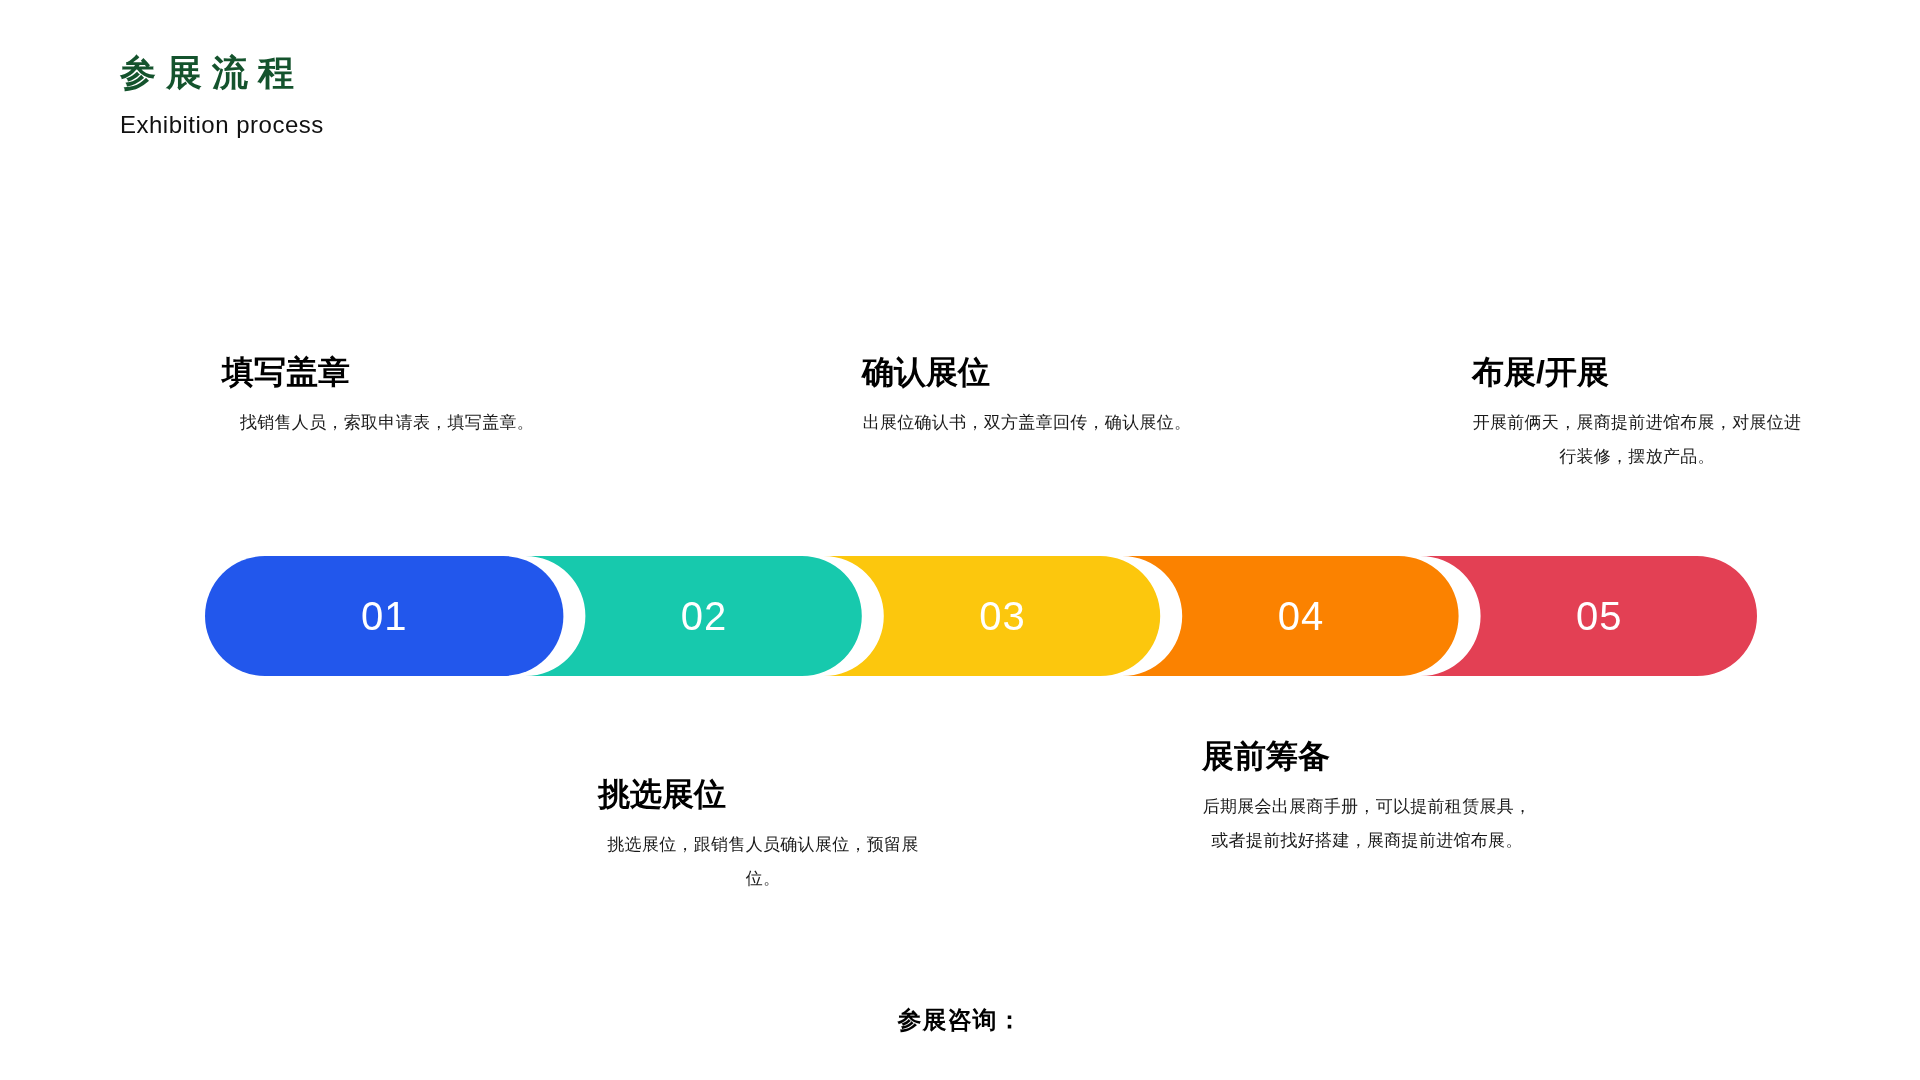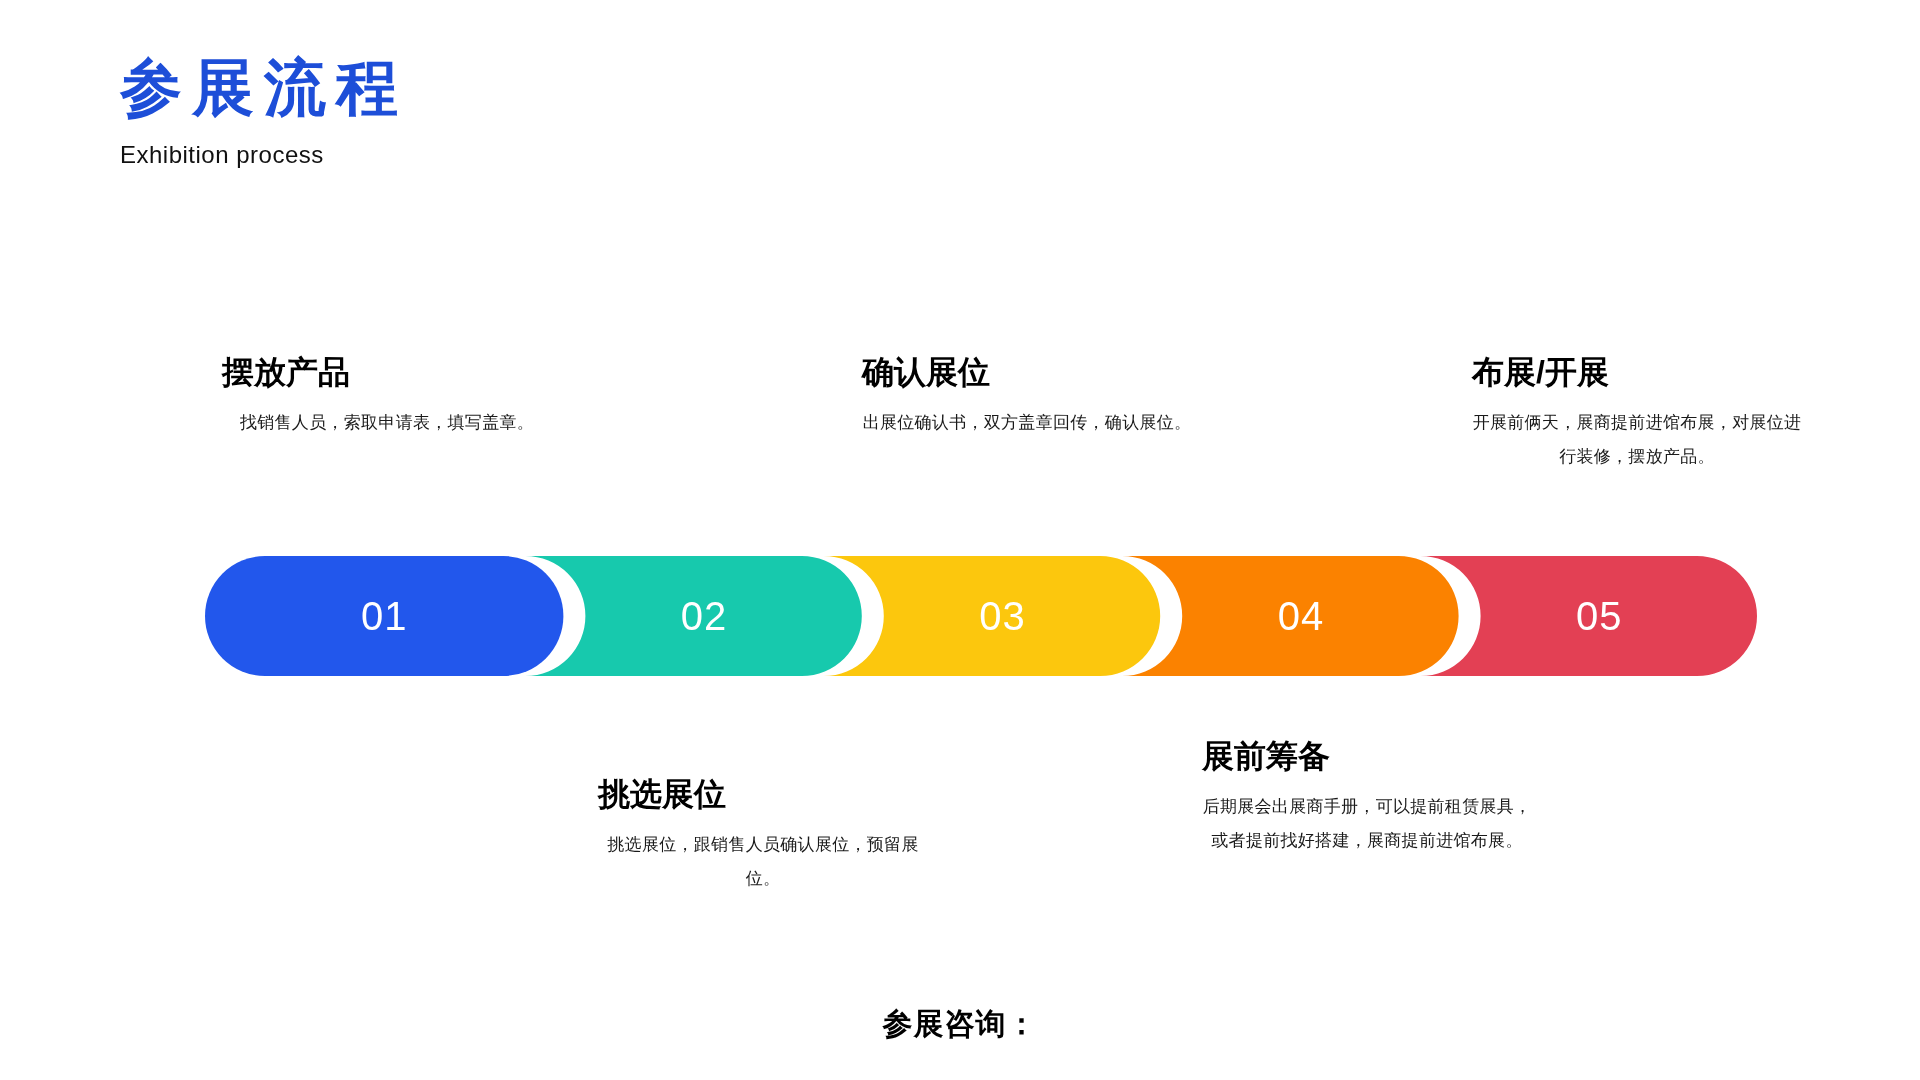--- a/index.html
+++ b/index.html
@@ -11,24 +11,24 @@
   }
   #slide {
     position:relative;
     width:1920px; height:1080px;
     background:#ffffff;
   }
 
   
   #header { position:absolute; left:120px; top:52px; }
   #slide-title {
-    font-size:62px;
+    font-size:36px;
     font-weight:700;
     letter-spacing:10px;
-    color:#1d4ed8;
+    color:#14532d;
     line-height:1.15;
     white-space:nowrap;
   }
   #slide-subtitle {
     margin-top:18px;
     font-size:24px;
     font-weight:400;
     color:#111111;
     letter-spacing:0.5px;
     white-space:nowrap;
@@ -77,38 +77,38 @@
     letter-spacing:1px;
   }
 
   
   #footer-contact {
     position:absolute;
     left:0; top:1004px;
     width:1920px;
     text-align:center;
     font-family:"Liberation Serif","DejaVu Serif",serif;
-    font-size:30px;
+    font-size:24px;
     font-weight:700;
     color:#000000;
     letter-spacing:1px;
   }
 </style>
 </head>
 <body>
 
 <div id="slide">
 
   <div id="header">
     <div id="slide-title">参展流程</div>
     <div id="slide-subtitle">Exhibition process</div>
   </div>
 
   <div class="step-text" id="text-step-1">
-    <div class="step-heading">摆放产品</div>
+    <div class="step-heading">填写盖章</div>
     <div class="step-desc">找销售人员，索取申请表，填写盖章。</div>
   </div>
 
   <div class="step-text" id="text-step-3">
     <div class="step-heading">确认展位</div>
     <div class="step-desc">出展位确认书，双方盖章回传，确认展位。</div>
   </div>
 
   <div class="step-text" id="text-step-5">
     <div class="step-heading">布展/开展</div>

